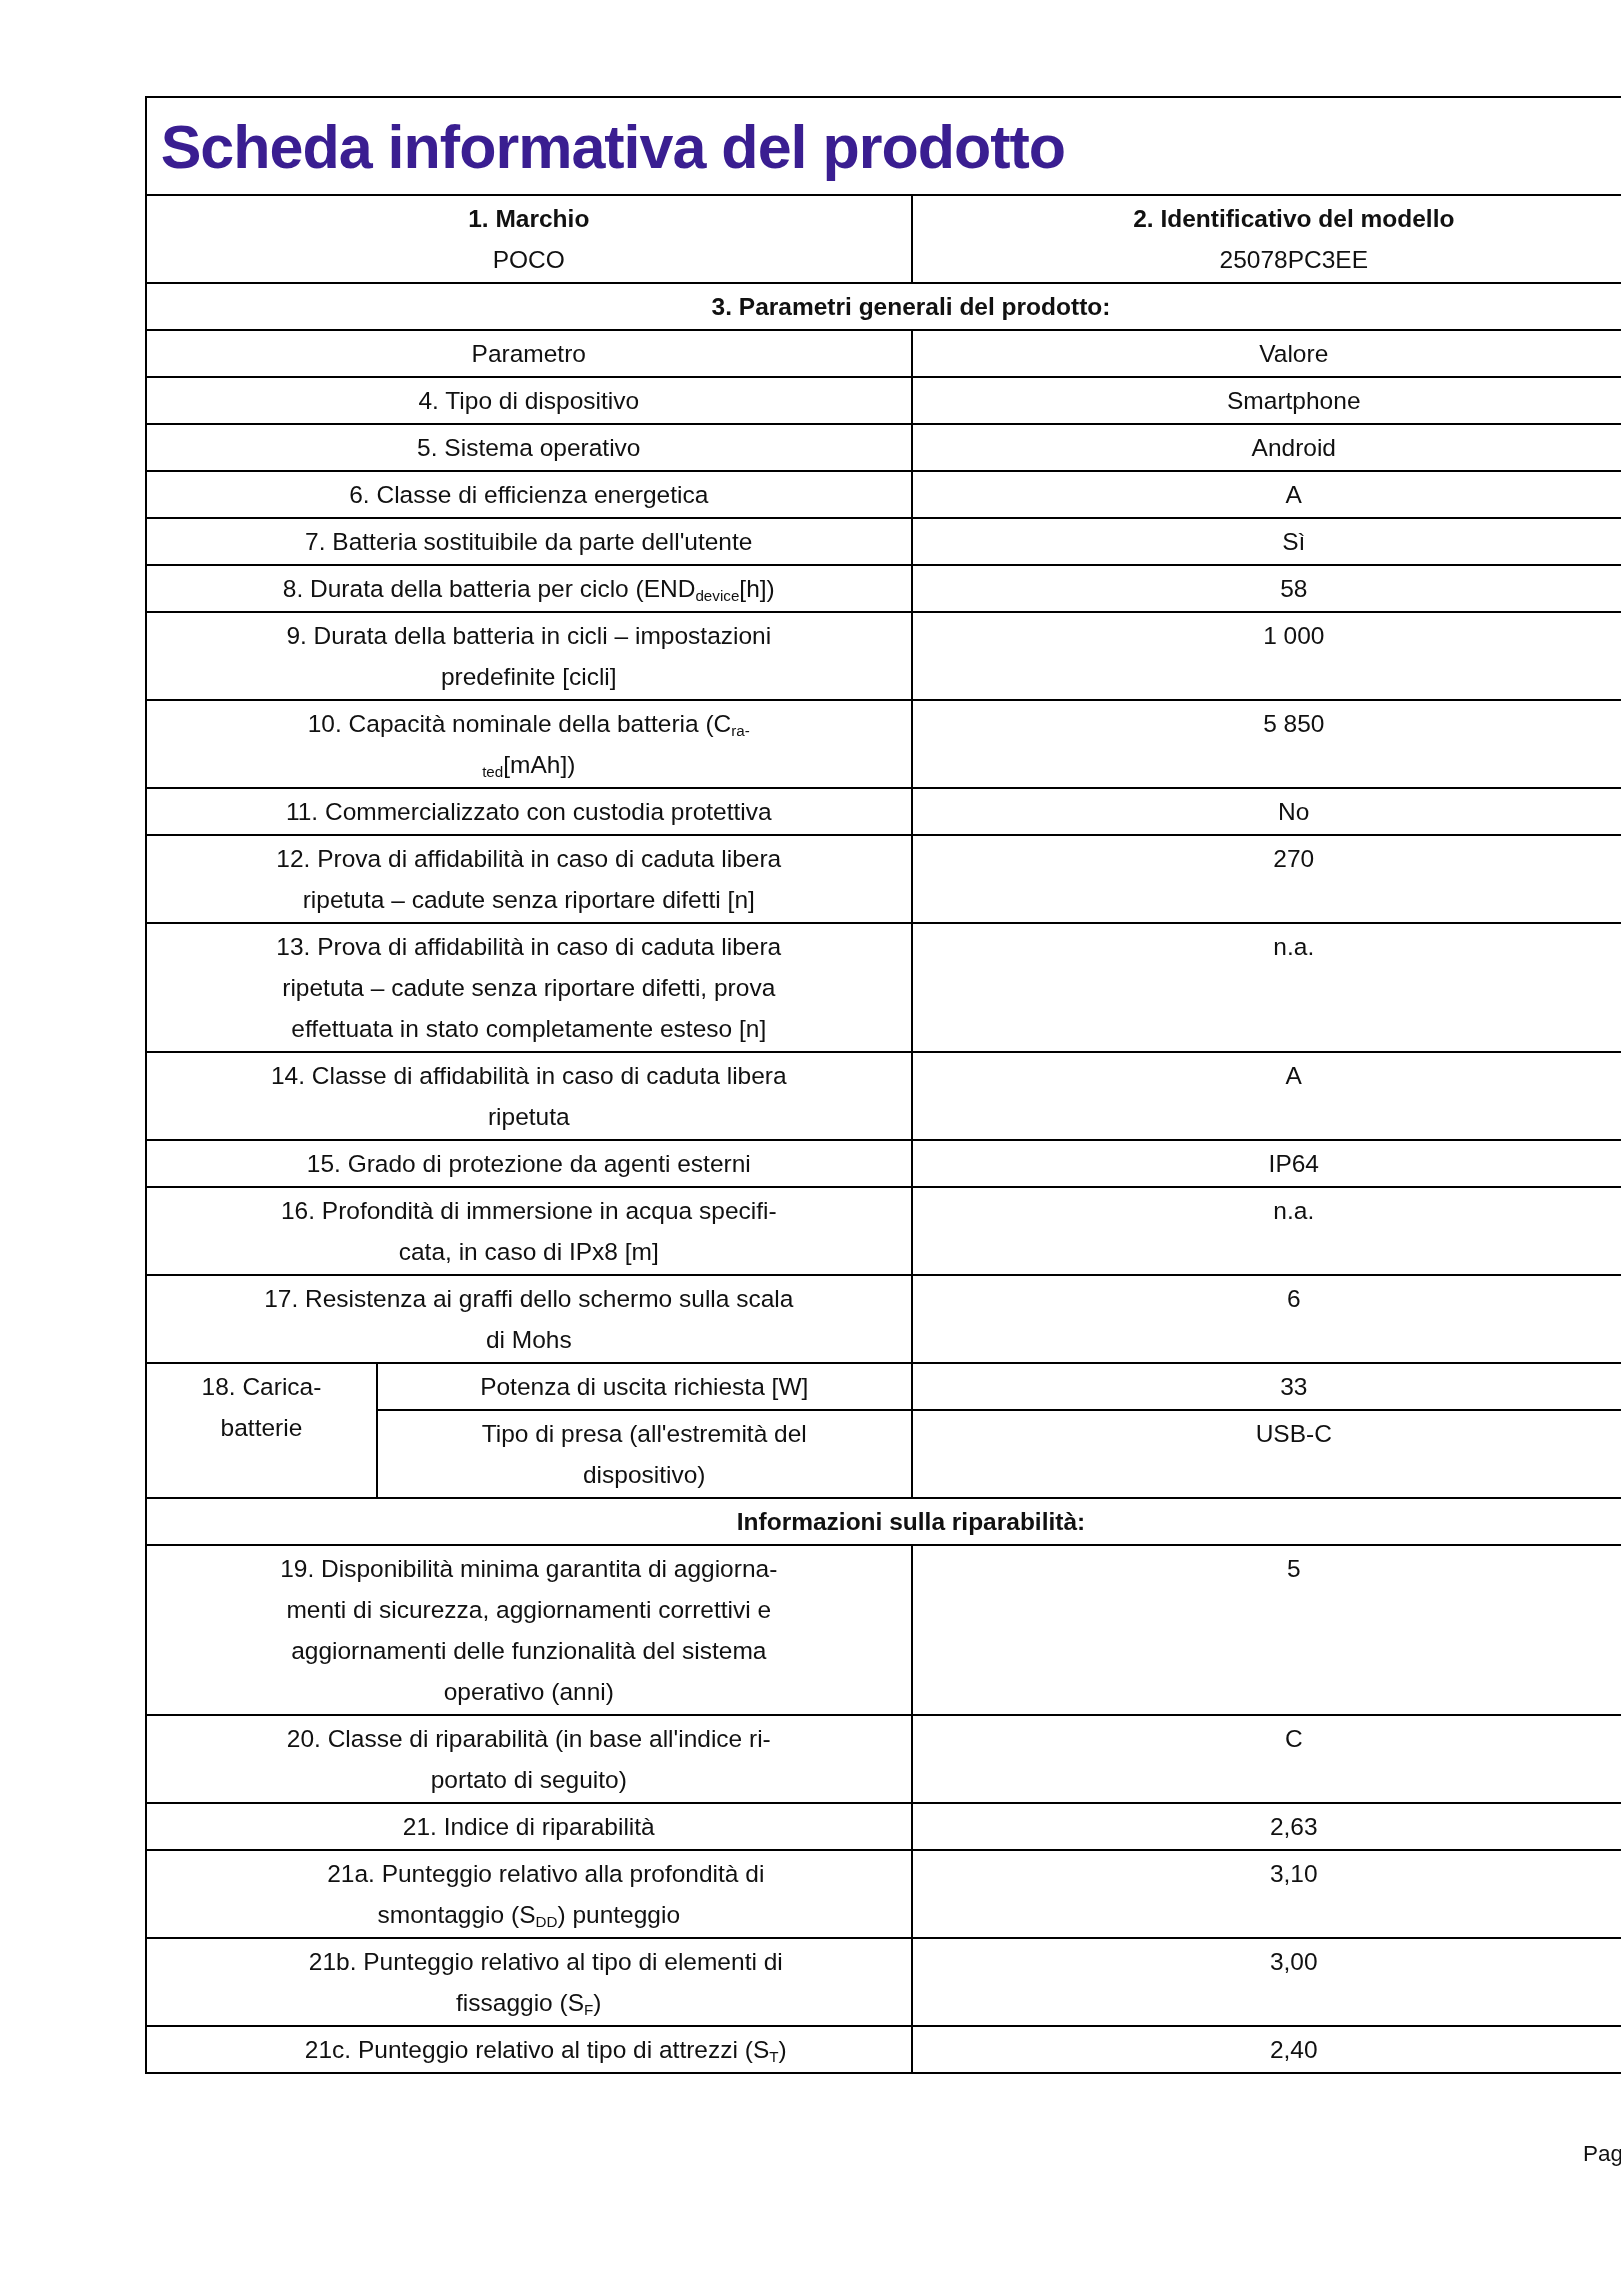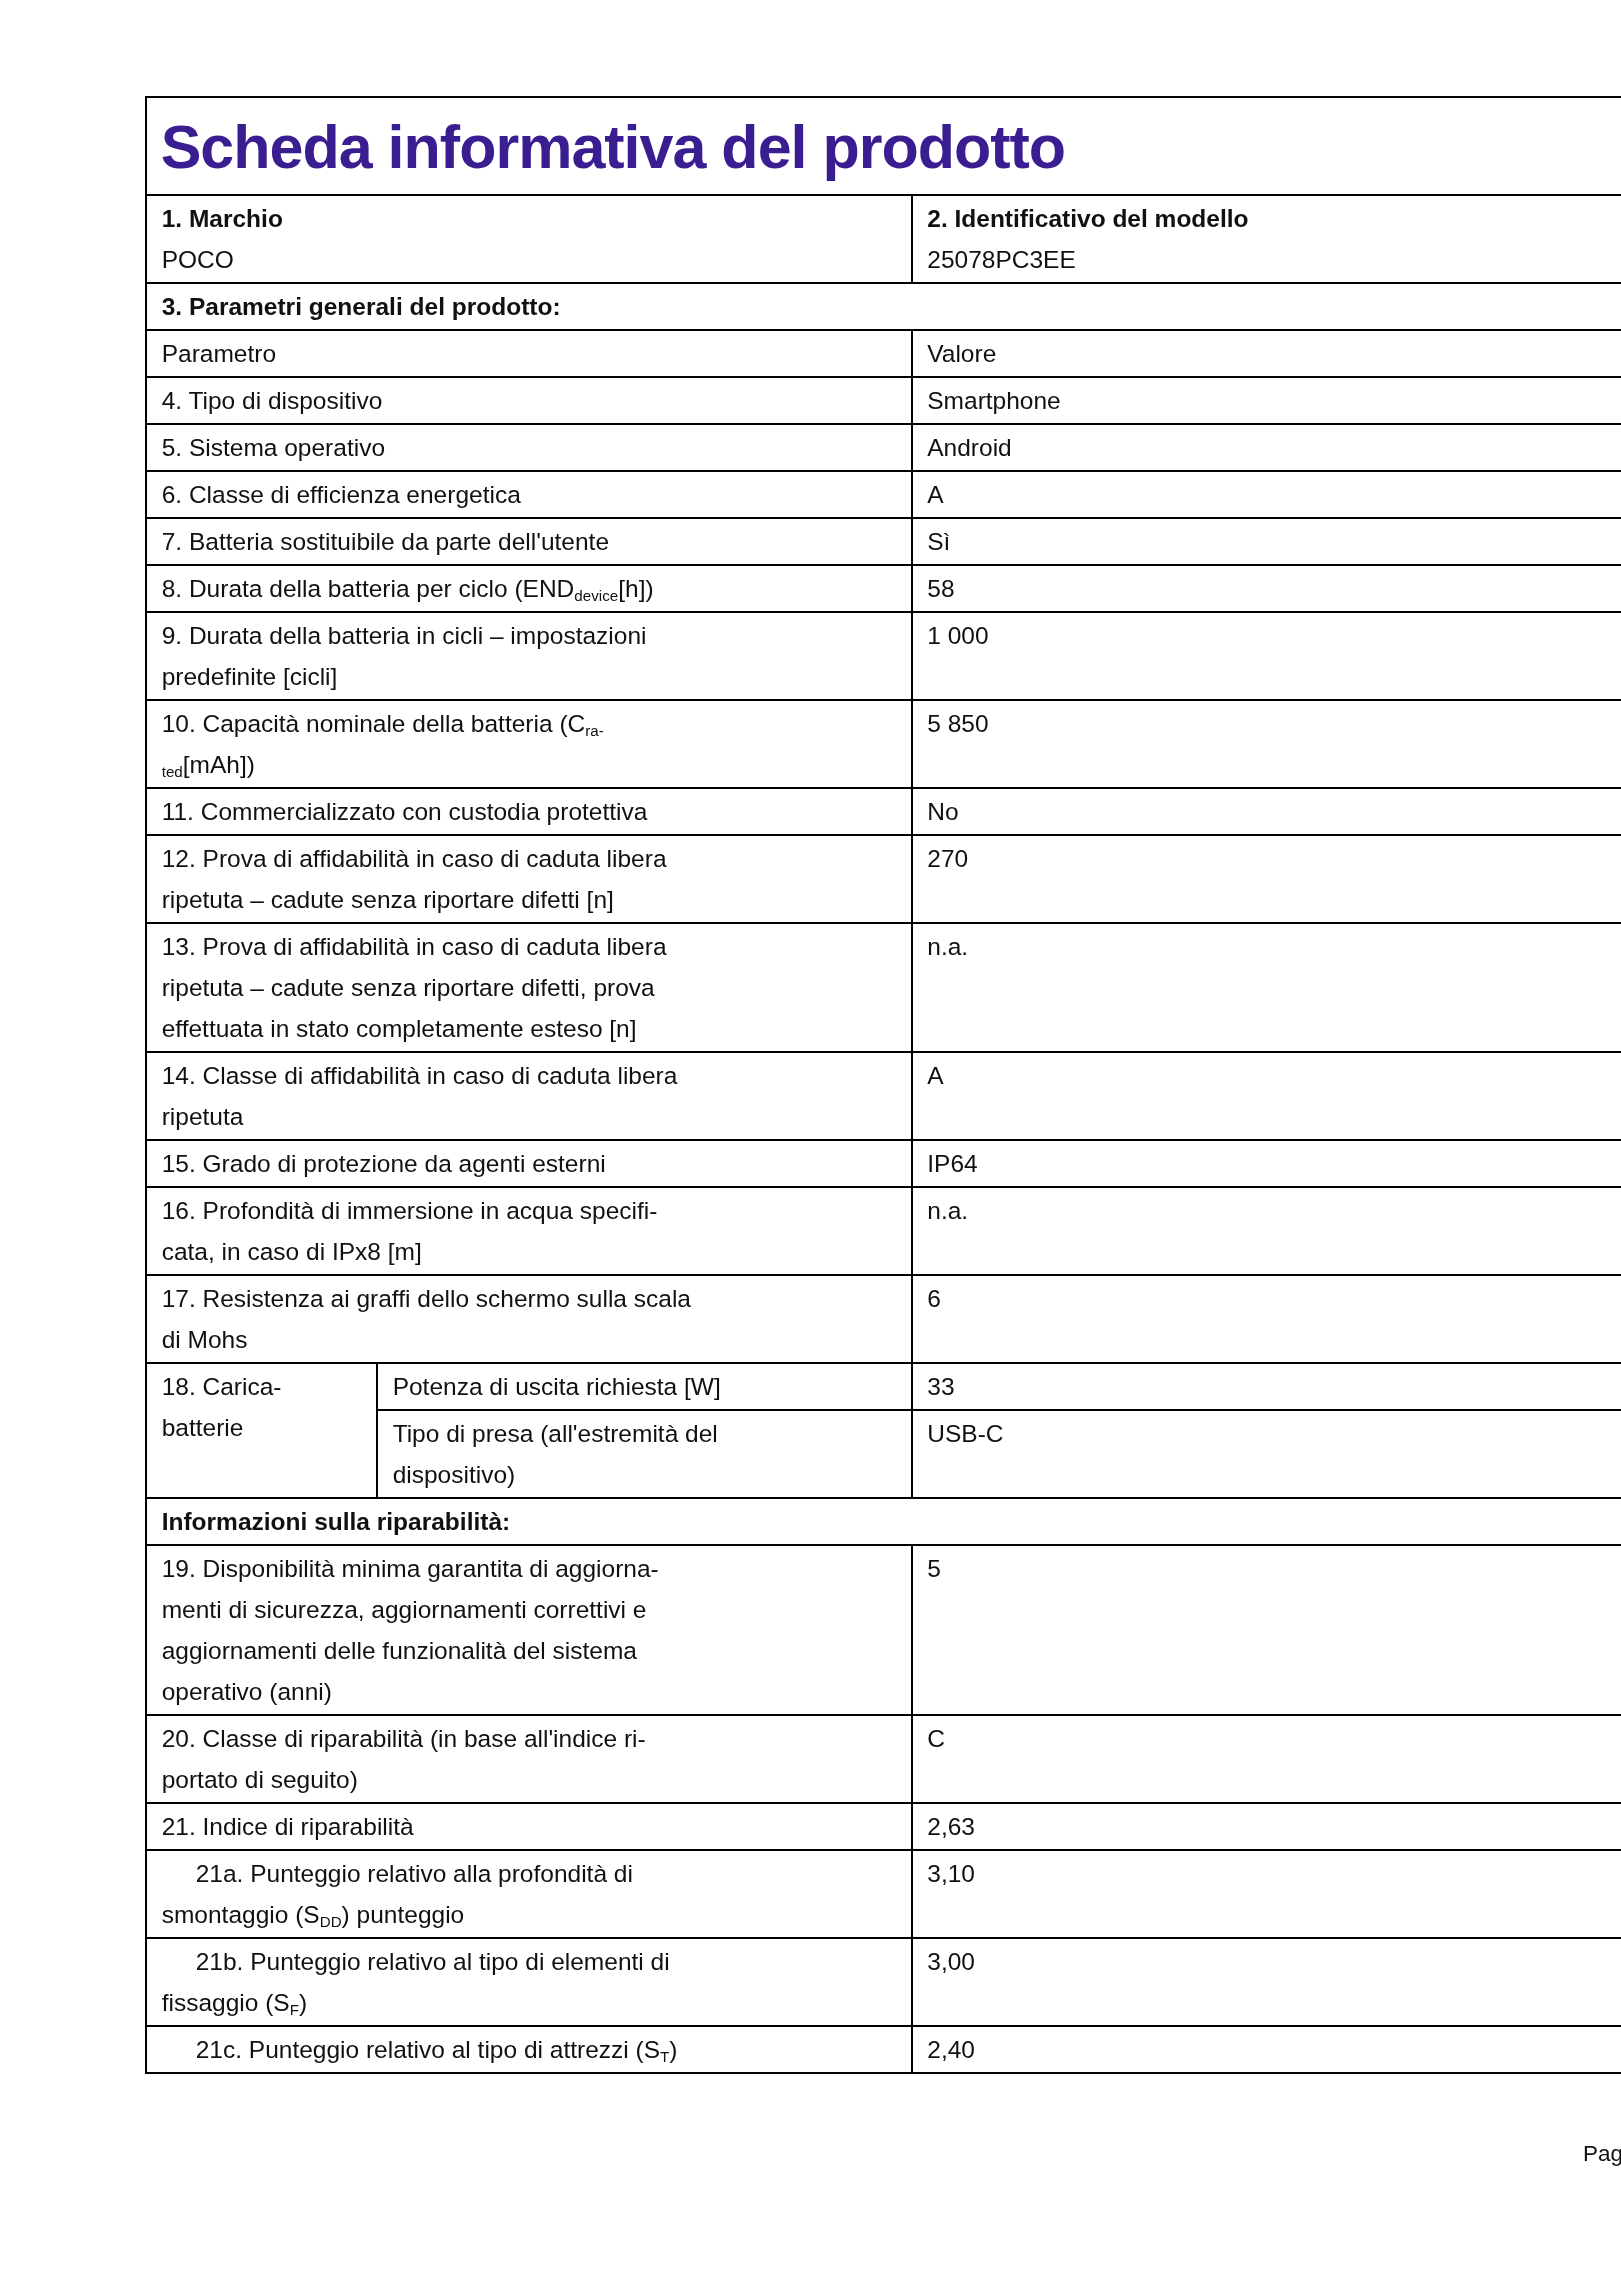--- a/index.html
+++ b/index.html
@@ -51,20 +51,21 @@
   }
   col.c1{width:200px;}
   col.c2{width:465px;}
   col.c3{width:664px;}
   td{
     border:2px solid var(--border-color);
     vertical-align:top;
     font-size:24.5px;
     line-height:41px;
     padding:2px 14.7px;
+    text-align:center;
   }
   tr.thick-top td{border-top:2.9px solid var(--border-color);}
   .pre{white-space:pre-wrap;margin-top:38px;}
   .bold{font-weight:700;}
   td.section-header{font-weight:700;}
   sub{
     font-size:0.62em;
     line-height:0;
     vertical-align:-0.25em;
   }

